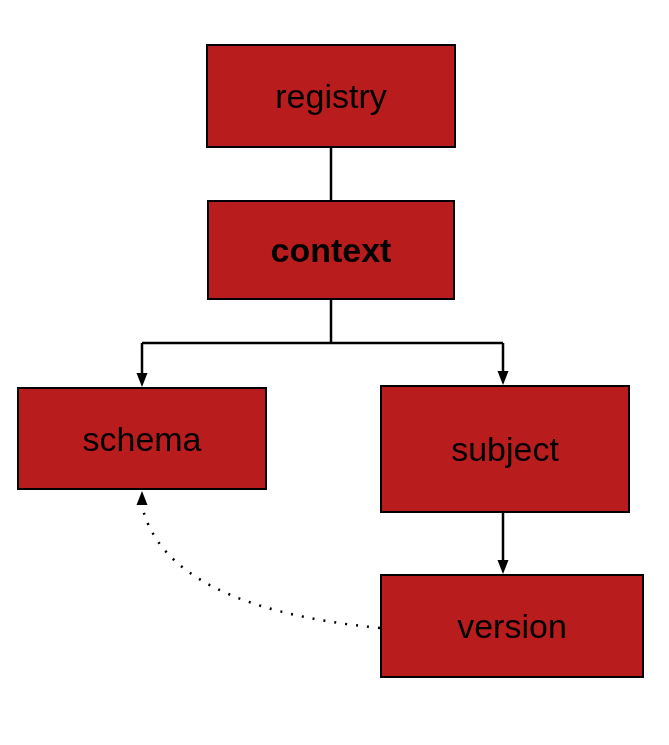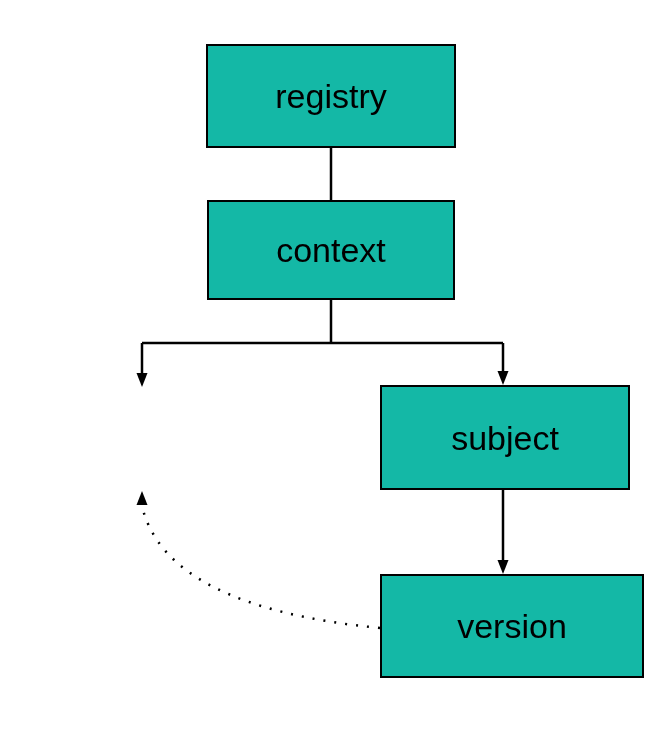--- a/index.html
+++ b/index.html
@@ -19,33 +19,33 @@
   .connectors {
     position: absolute;
     left: 0;
     top: 0;
     width: 669px;
     height: 745px;
   }
   .node {
     position: absolute;
     box-sizing: border-box;
-    background: #14b8a6;
+    background: #b91c1c;
     border: 2px solid #000000;
     display: flex;
     align-items: center;
     justify-content: center;
     font-size: 34px;
     color: #000000;
     line-height: 1;
   }
   .node-registry { left: 206px; top:  44px; width: 250px; height: 104px; }
-  .node-context  { left: 207px; top: 200px; width: 248px; height: 100px; }
+  .node-context  { left: 207px; top: 200px; width: 248px; height: 100px; font-weight: bold; }
   .node-schema   { left:  17px; top: 387px; width: 250px; height: 103px; }
-  .node-subject  { left: 380px; top: 385px; width: 250px; height: 105px; }
+  .node-subject  { left: 380px; top: 385px; width: 250px; height: 128px; }
   .node-version  { left: 380px; top: 574px; width: 264px; height: 104px; }
 </style>
 </head>
 <body>
 
 <div class="diagram">
 
   <svg class="connectors" viewBox="0 0 669 745" xmlns="http://www.w3.org/2000/svg">
 
     <line x1="331" y1="148" x2="331" y2="200" stroke="#000000" stroke-width="2.5"></line>
@@ -68,20 +68,23 @@
   </svg>
 
   <div class="node node-registry">
     <span>registry</span>
   </div>
 
   <div class="node node-context">
     <span>context</span>
   </div>
 
+  <div class="node node-schema">
+    <span>schema</span>
+  </div>
 
   <div class="node node-subject">
     <span>subject</span>
   </div>
 
   <div class="node node-version">
     <span>version</span>
   </div>
 
 </div>

